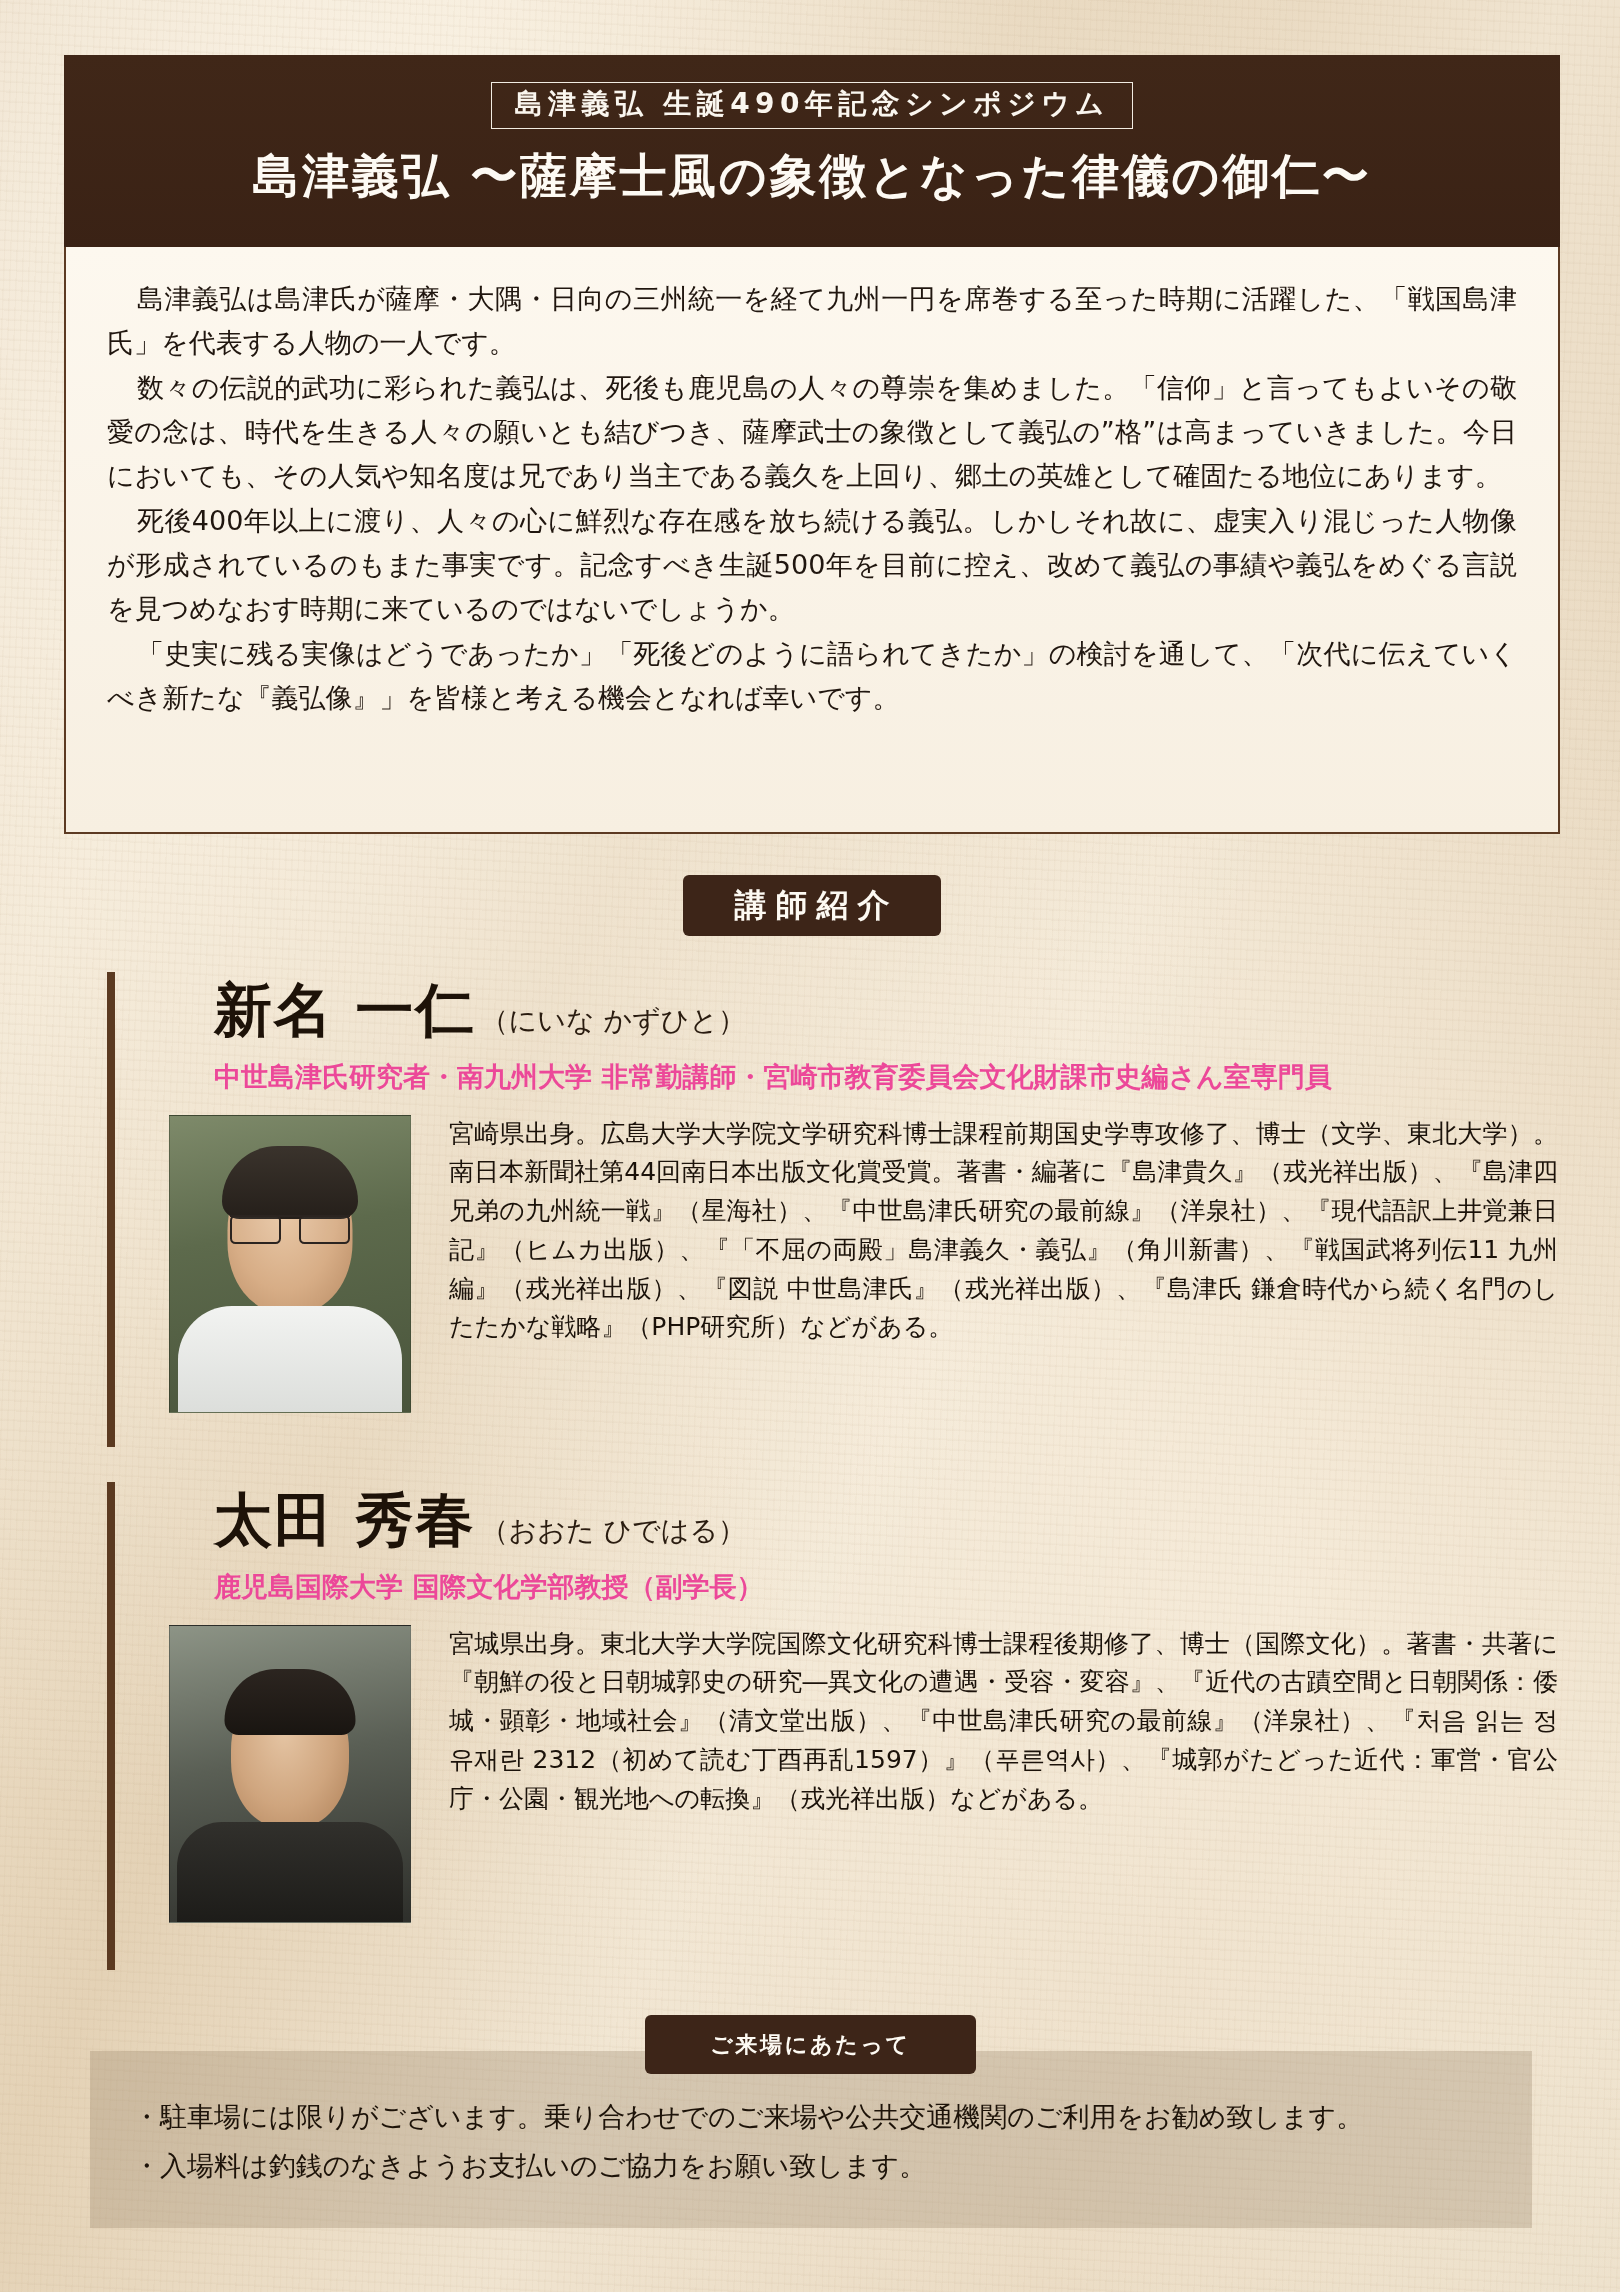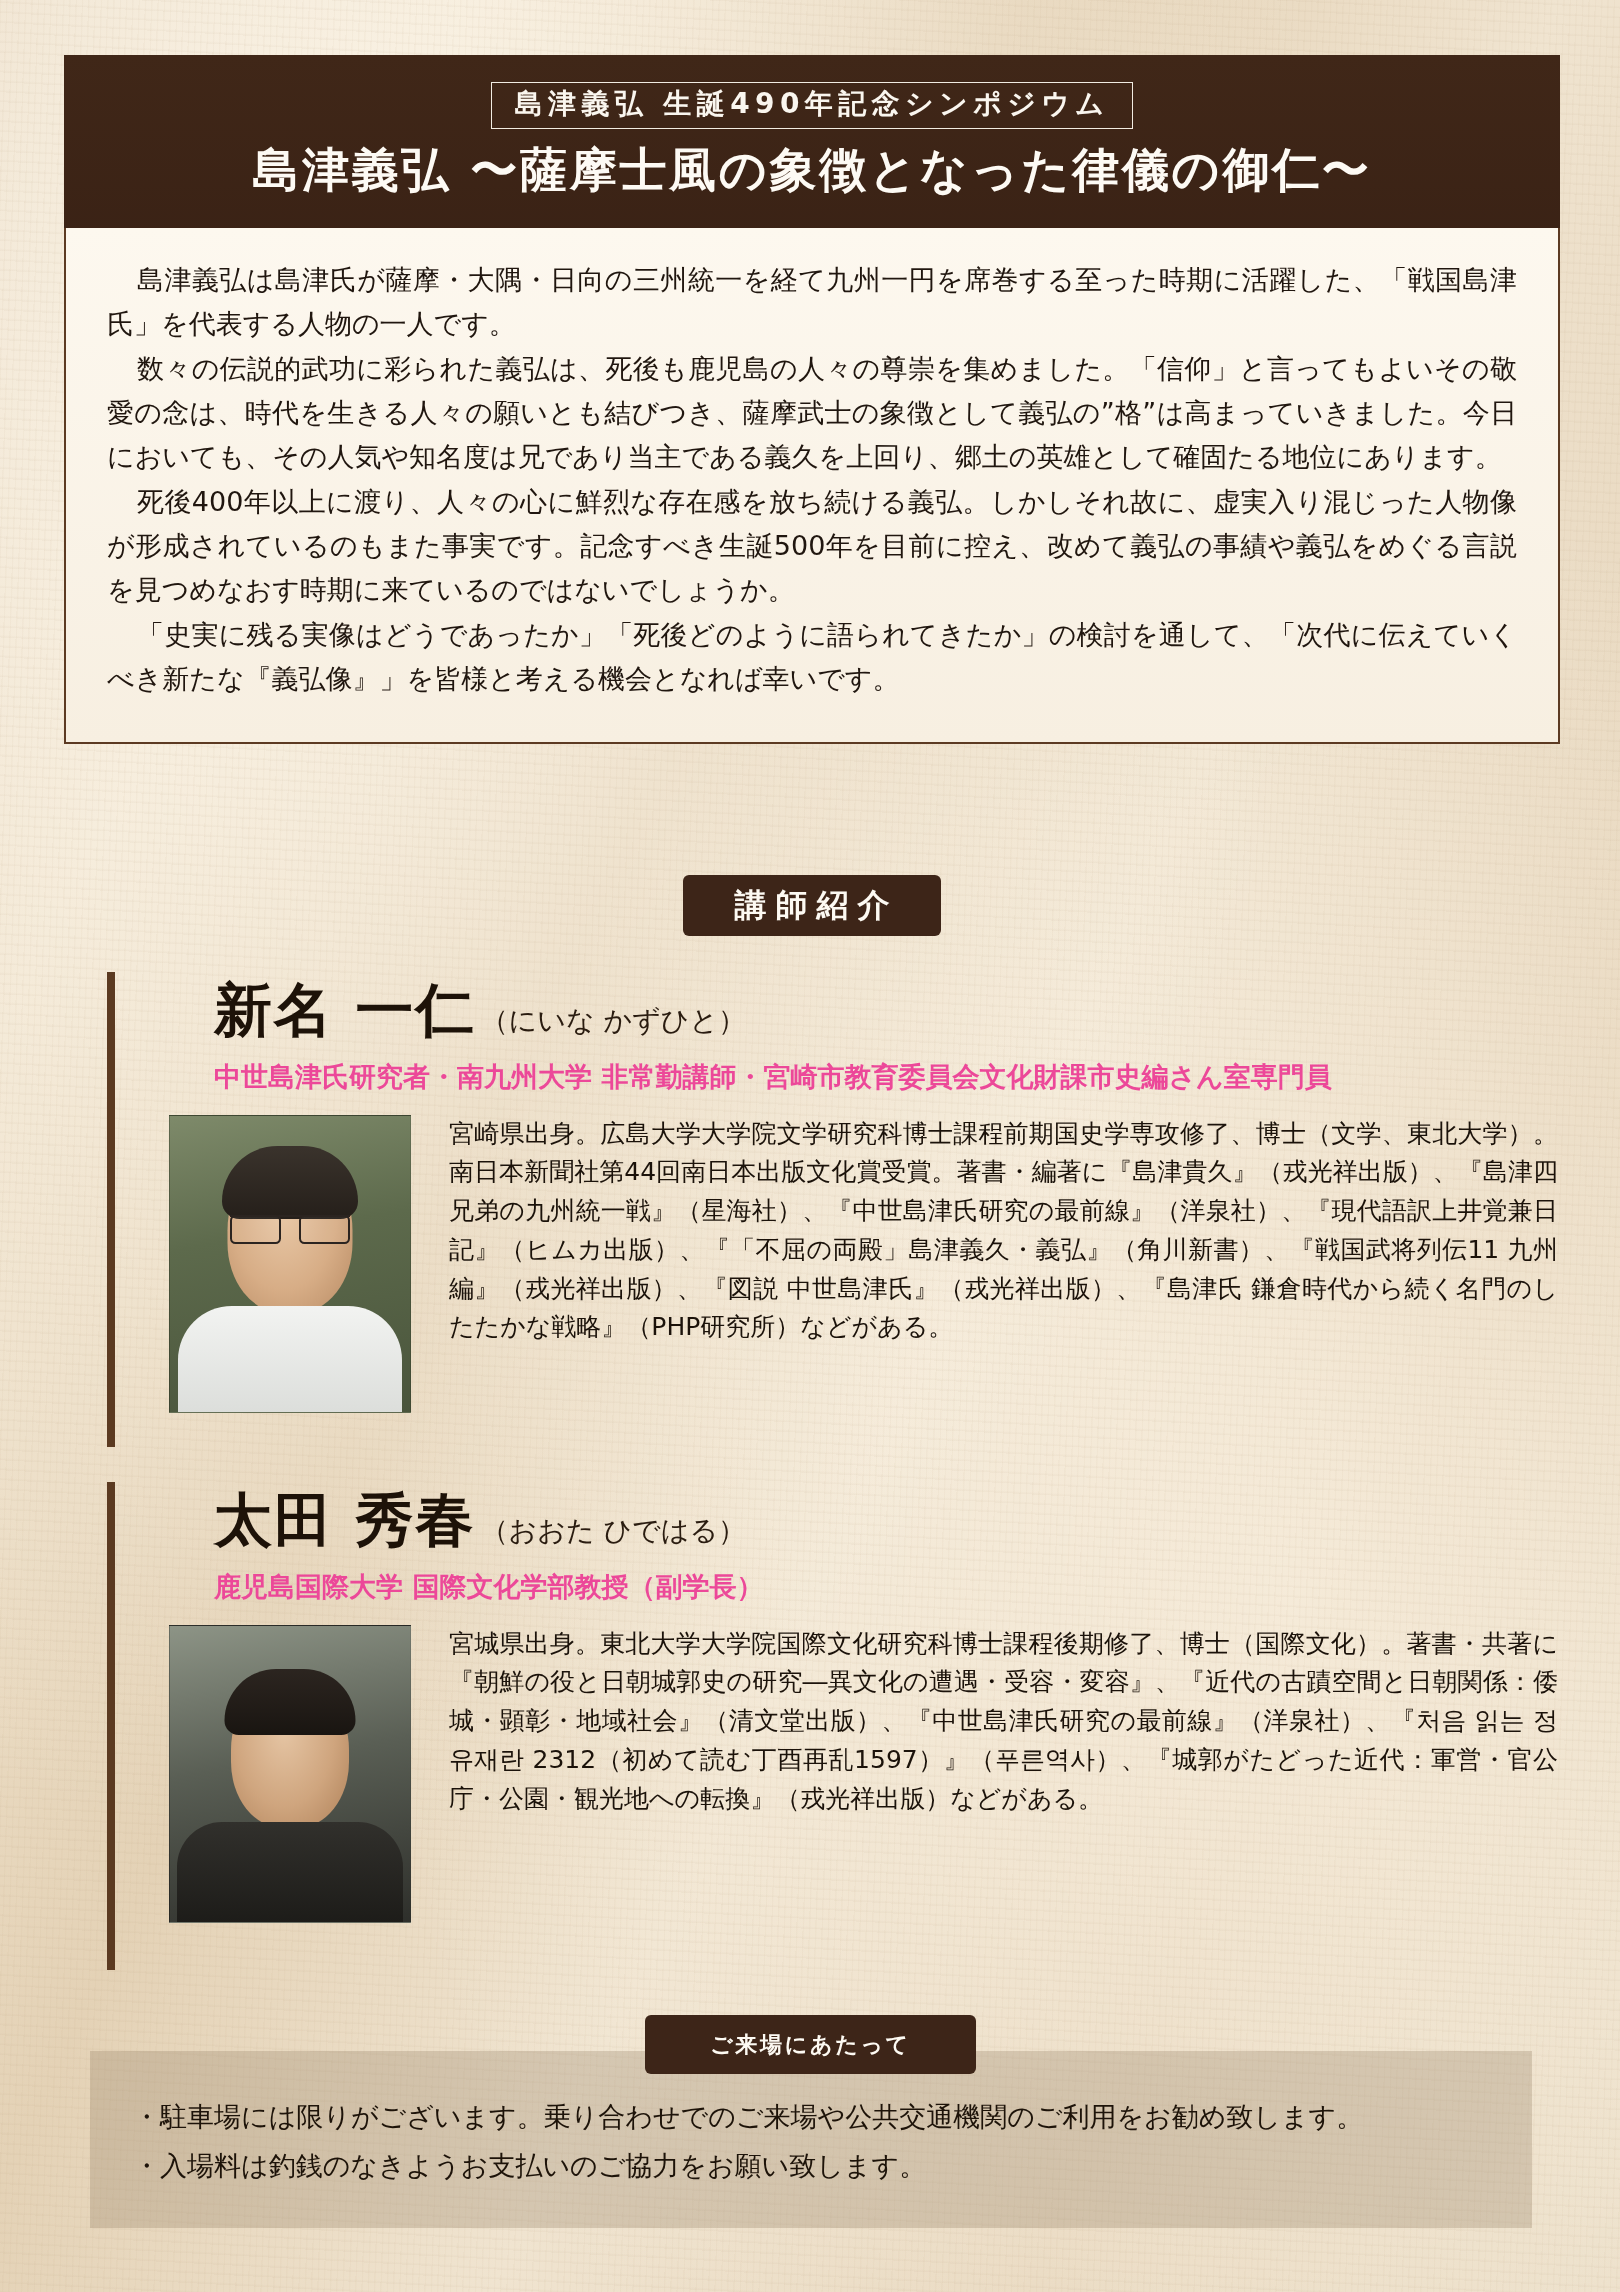--- a/index.html
+++ b/index.html
@@ -54,36 +54,36 @@
     padding: 6.3px 23px 8px 23px;
     border: 1.8px solid #f2ece2;
     color: #faf6ef;
     font-family: "DejaVu Sans", "Liberation Sans", sans-serif;
     font-weight: bold;
     font-size: 28px;
     letter-spacing: 5.4px;
     line-height: 1.1;
   }
   .header-title {
-    margin-top: 14px;
+    margin-top: 20px;
     color: #fdfaf4;
     font-family: "DejaVu Sans", "Liberation Sans", sans-serif;
     font-weight: bold;
     font-size: 47px;
     letter-spacing: 2.7px;
     line-height: 1.15;
   }
 
   
   .intro-box {
     position: absolute;
     left: 64px;
-    top: 228px;
+    top: 247px;
     width: 1496px;
-    height: 516px;
+    height: 587px;
     box-sizing: border-box;
     border: 2.7px solid #5c3a22;
     border-top: none;
     background: linear-gradient(180deg, #fdf8ef 0%, #f7efe1 100%);
     padding: 30px 41px 18px 41px;
   }
   .intro-para {
     font-family: "DejaVu Sans", "Liberation Sans", sans-serif;
     font-size: 27px;
     line-height: 1.62;

